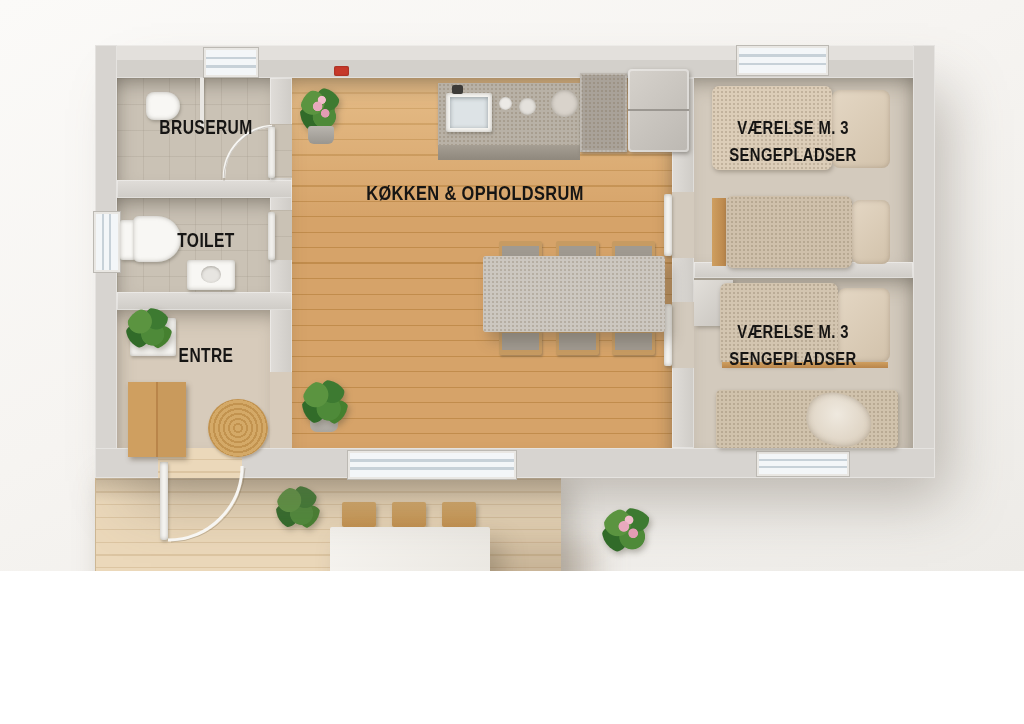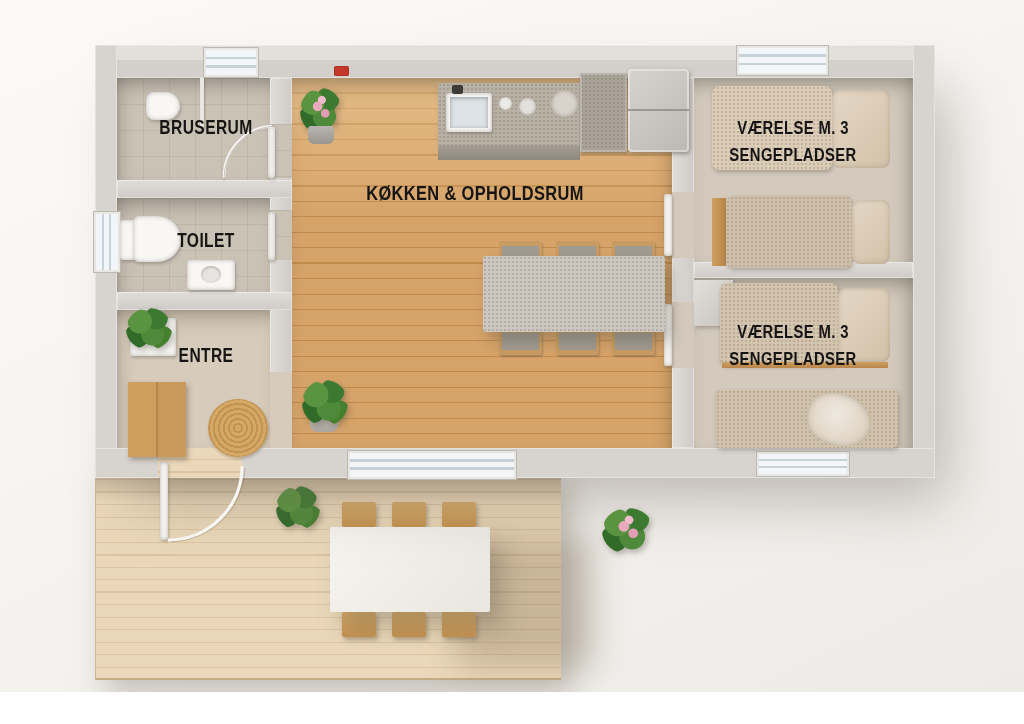--- a/index.html
+++ b/index.html
@@ -1,17 +1,17 @@
 <!DOCTYPE html>
 <html><head>
 <meta charset="utf-8">
 <style>
   html,body{margin:0;padding:0;}
   .stage{
-    position:relative;width:1024px;height:692px;overflow:hidden;
+    position:relative;width:1024px;height:571px;overflow:hidden;
     background:linear-gradient(155deg,#fbfaf8 0%,#f6f4f1 45%,#edebe7 100%);
     font-family:"Liberation Sans",sans-serif;
   }
   .abs{position:absolute;}
   
   .wall{position:absolute;background:#d7d4d0;box-shadow:inset 0 0 0 1px rgba(255,255,255,.35);}
   .wall.outerTop{background:linear-gradient(180deg,#e3e0dc 0 45%,#d3d0cb 45% 100%);}
   .wall.inner{background:linear-gradient(180deg,#e0ddd9,#cfccc7);}
   .wall.innerV{background:linear-gradient(90deg,#e0ddd9,#cfccc7);}
   

